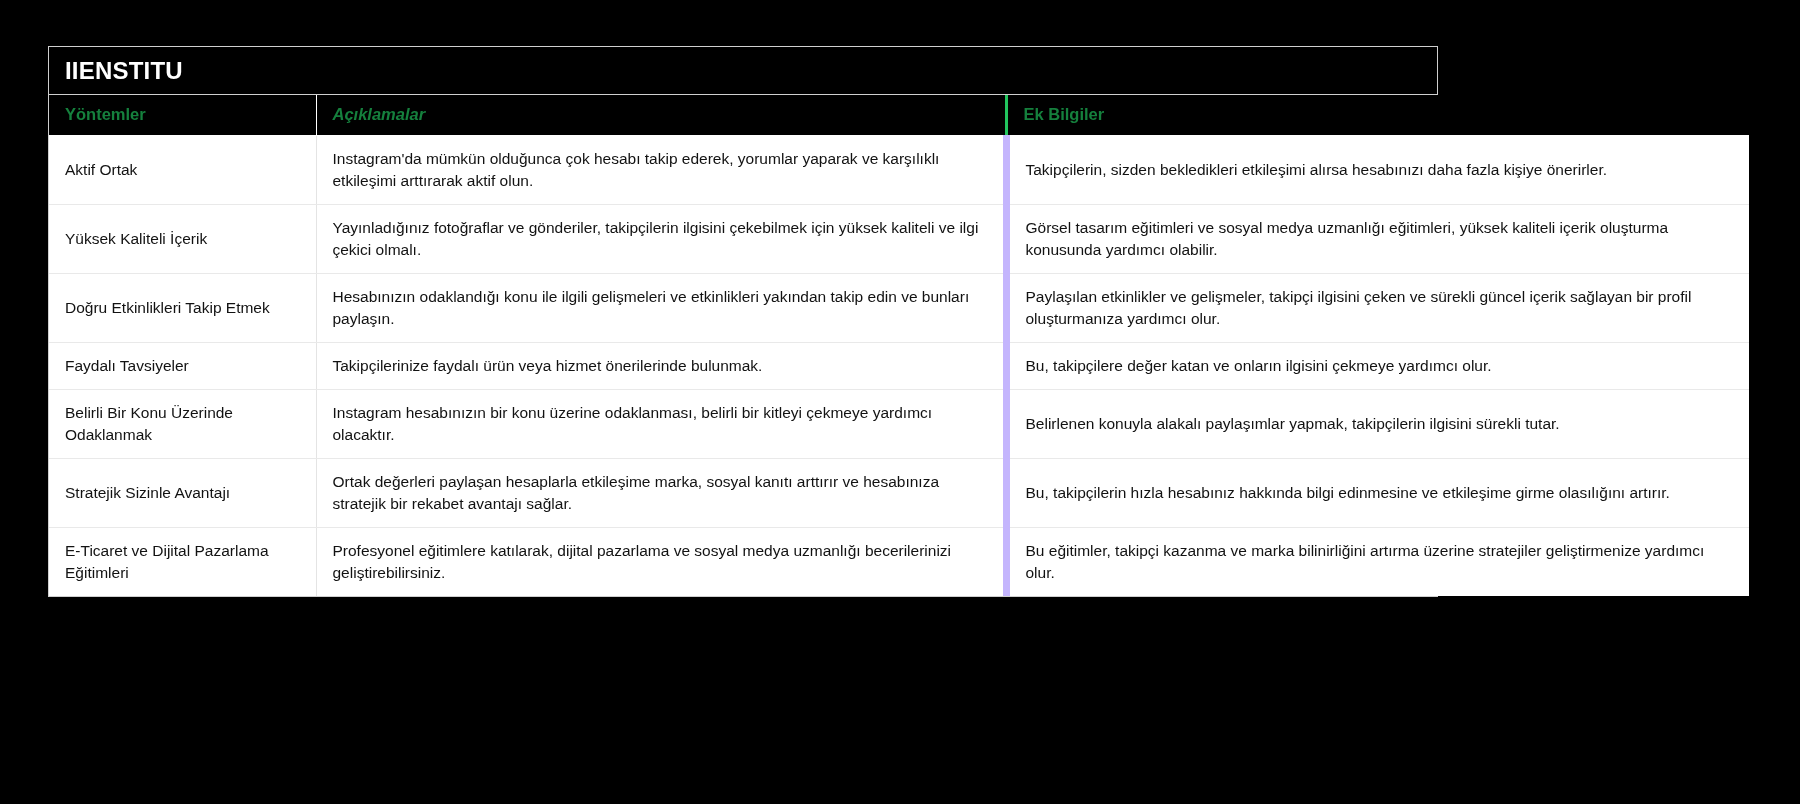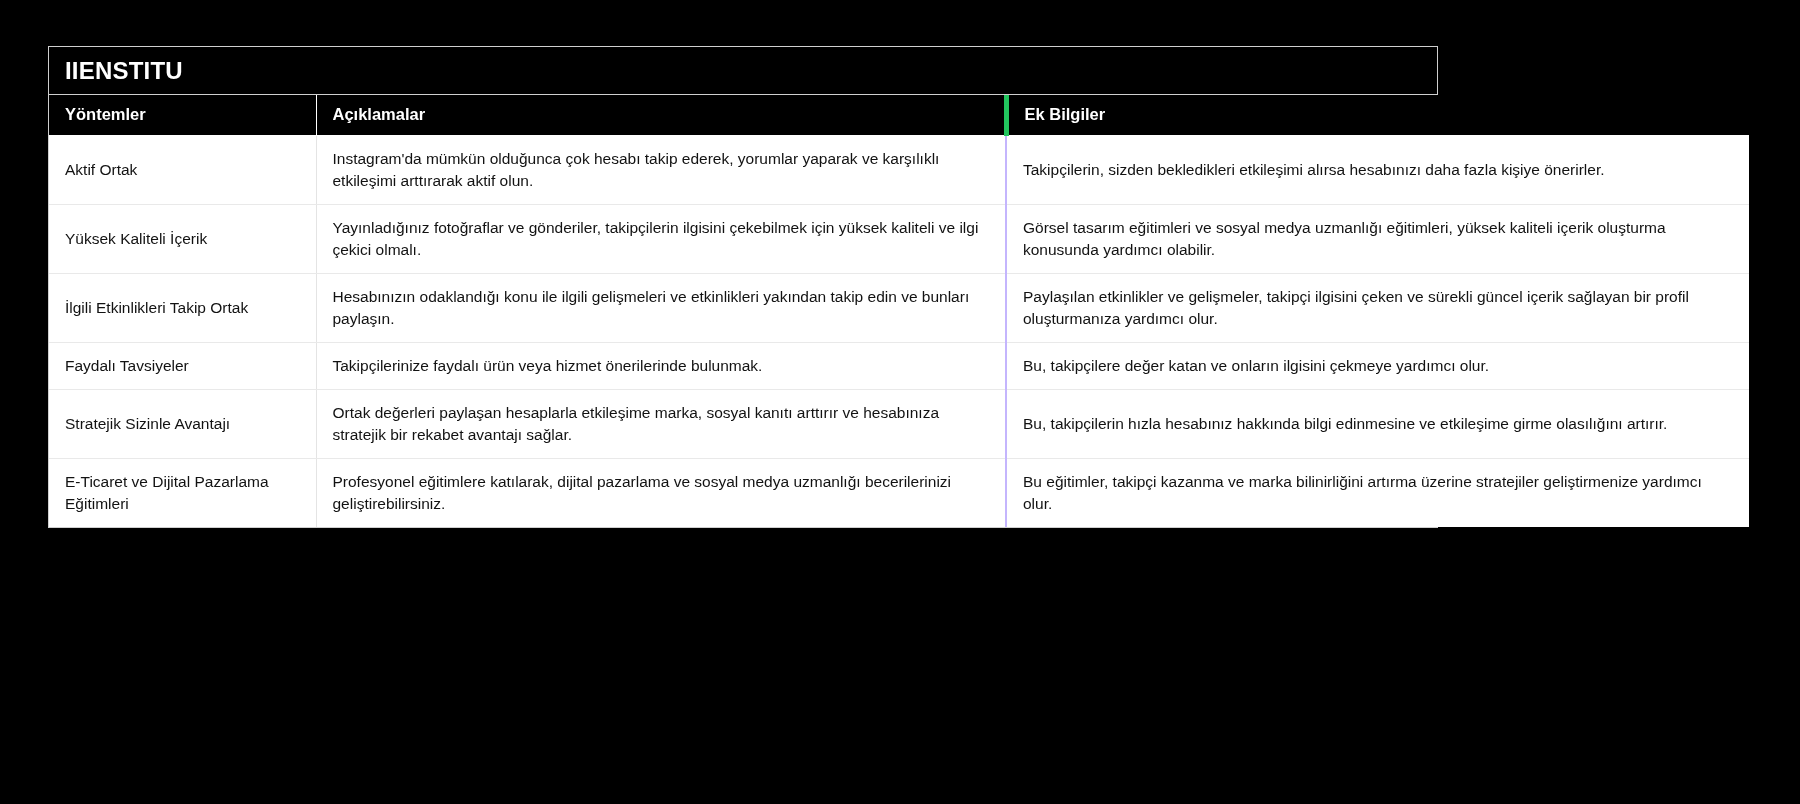--- a/index.html
+++ b/index.html
@@ -57,46 +57,46 @@
     width: 100%;
     background: #ffffff;
   }
 
   col.c-method  { width: 267px; }
   col.c-desc    { width: 690px; }
   col.c-extra   { width: 743px; }
 
   thead th {
     background: #000000;
-    color: #ffffff;
+    color: #15803d;
     font-size: 16.5px;
     font-weight: bold;
     text-align: left;
     padding: 10px 16px 11px 16px;
     vertical-align: middle;
     box-sizing: border-box;
     border-bottom: 1px solid #ffffff;
   }
   thead th.th-method { border-right: 1px solid #ffffff; }
-  thead th.th-desc   { border-right: 5px solid #22c55e; }
+  thead th.th-desc   { border-right: 3px solid #22c55e; font-style: italic; }
 
   tbody td {
     background: #ffffff;
     color: #121212;
     font-size: 15.5px;
     line-height: 1.42;
     padding: 12px 16px 12px 16px;
     vertical-align: middle;
     box-sizing: border-box;
     border-bottom: 1px solid #e9e9e9;
   }
   tbody tr:last-child td { border-bottom: none; }
 
   tbody td.td-method { border-right: 1px solid #e4e4e4; }
-  tbody td.td-desc   { border-right: 2px solid #c4b5fd; }
+  tbody td.td-desc   { border-right: 7px solid #c4b5fd; }
 
   tbody td.td-desc, tbody td.td-extra { padding-right: 24px; }
 </style>
 </head>
 <body>
 
 <div class="page">
   <div class="card">
 
     <div class="brand-bar">
@@ -124,33 +124,38 @@
           <td class="td-extra">Takipçilerin, sizden bekledikleri etkileşimi alırsa hesabınızı daha fazla kişiye önerirler.</td>
         </tr>
 
         <tr>
           <td class="td-method">Yüksek Kaliteli İçerik</td>
           <td class="td-desc">Yayınladığınız fotoğraflar ve gönderiler, takipçilerin ilgisini çekebilmek için yüksek kaliteli ve ilgi çekici olmalı.</td>
           <td class="td-extra">Görsel tasarım eğitimleri ve sosyal medya uzmanlığı eğitimleri, yüksek kaliteli içerik oluşturma konusunda yardımcı olabilir.</td>
         </tr>
 
         <tr>
-          <td class="td-method">İlgili Etkinlikleri Takip Ortak</td>
+          <td class="td-method">Doğru Etkinlikleri Takip Etmek</td>
           <td class="td-desc">Hesabınızın odaklandığı konu ile ilgili gelişmeleri ve etkinlikleri yakından takip edin ve bunları paylaşın.</td>
           <td class="td-extra">Paylaşılan etkinlikler ve gelişmeler, takipçi ilgisini çeken ve sürekli güncel içerik sağlayan bir profil oluşturmanıza yardımcı olur.</td>
         </tr>
 
 
         <tr>
           <td class="td-method">Faydalı Tavsiyeler</td>
           <td class="td-desc">Takipçilerinize faydalı ürün veya hizmet önerilerinde bulunmak.</td>
           <td class="td-extra">Bu, takipçilere değer katan ve onların ilgisini çekmeye yardımcı olur.</td>
         </tr>
 
 
+        <tr>
+          <td class="td-method">Belirli Bir Konu Üzerinde Odaklanmak</td>
+          <td class="td-desc">Instagram hesabınızın bir konu üzerine odaklanması, belirli bir kitleyi çekmeye yardımcı olacaktır.</td>
+          <td class="td-extra">Belirlenen konuyla alakalı paylaşımlar yapmak, takipçilerin ilgisini sürekli tutar.</td>
+        </tr>
 
 
         <tr>
           <td class="td-method">Stratejik Sizinle Avantajı</td>
           <td class="td-desc">Ortak değerleri paylaşan hesaplarla etkileşime marka, sosyal kanıtı arttırır ve hesabınıza stratejik bir rekabet avantajı sağlar.</td>
           <td class="td-extra">Bu, takipçilerin hızla hesabınız hakkında bilgi edinmesine ve etkileşime girme olasılığını artırır.</td>
         </tr>
 
         <tr>
           <td class="td-method">E-Ticaret ve Dijital Pazarlama Eğitimleri</td>

